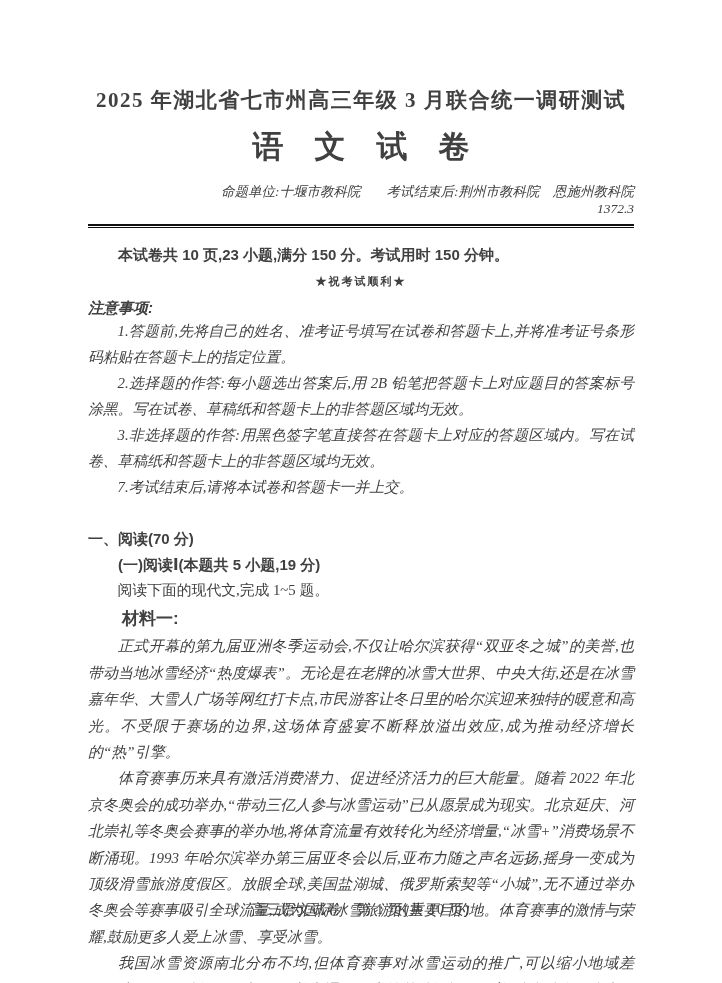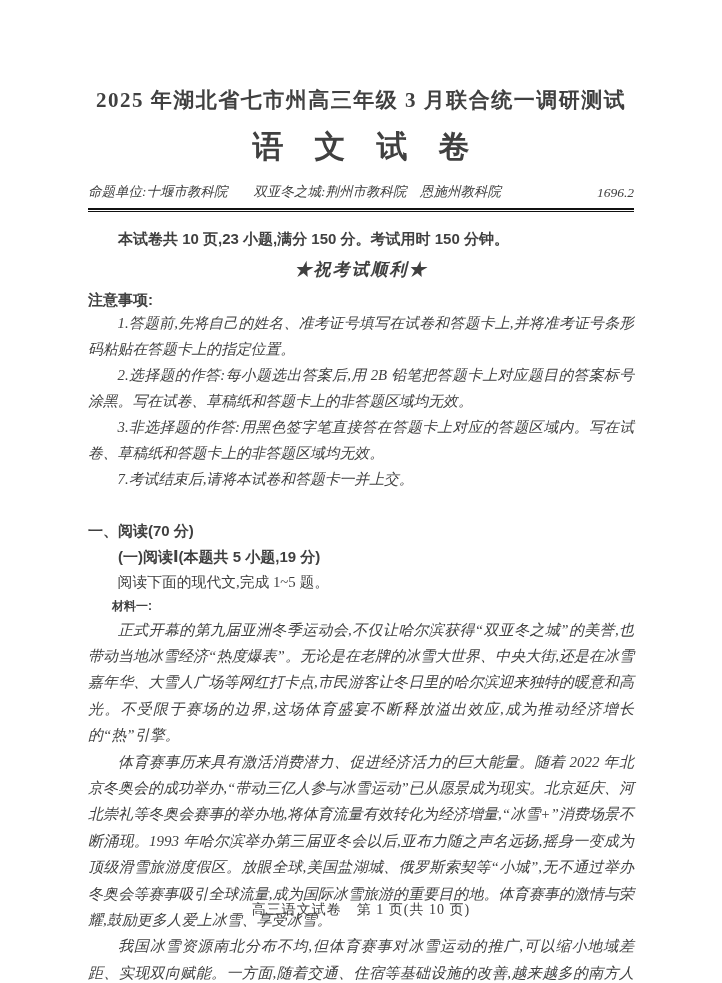--- a/index.html
+++ b/index.html
@@ -14,20 +14,21 @@
     font-family: "Liberation Serif", "DejaVu Serif", serif;
     padding: 84px 88px 16px 88px;
     overflow: hidden;
   }
   .hei {
     font-family: "Liberation Sans", "DejaVu Sans", sans-serif;
     font-weight: bold;
   }
   .kai {
     font-style: italic;
+    flex-direction: column;
   }
   .doc-title {
     text-align: center;
     font-size: 21px;
     font-weight: bold;
     letter-spacing: 1.5px;
     line-height: 1.2;
   }
   .subject-title {
     text-align: center;
@@ -52,28 +53,28 @@
   }
   .exam-info {
     margin-top: 15px;
     font-size: 15px;
     text-indent: 2em;
     line-height: 1.6;
   }
   .wish-line {
     margin-top: 7px;
     text-align: center;
-    font-size: 17px;
+    font-size: 11px;
     font-weight: bold;
-    font-style: italic;
     letter-spacing: 2px;
   }
   .notice-heading {
     margin-top: 10px;
     font-size: 15px;
+    font-style: italic;
   }
   .notice-item {
     font-size: 14.8px;
     line-height: 1.76;
     text-indent: 2em;
     text-align: justify;
   }
   .section-heading {
     margin-top: 26px;
     font-size: 15px;
@@ -83,21 +84,21 @@
     font-size: 15px;
     text-indent: 2em;
     line-height: 1.75;
   }
   .instruction {
     font-size: 14.8px;
     text-indent: 2em;
     line-height: 1.75;
   }
   .material-label {
-    font-size: 12px;
+    font-size: 17px;
     text-indent: 2em;
     line-height: 1.75;
   }
   .body-para {
     font-size: 15px;
     line-height: 1.76;
     text-indent: 2em;
     text-align: justify;
   }
   .page-footer {
@@ -115,23 +116,23 @@
 
 <div class="page">
 
   <div class="doc-title">2025 年湖北省七市州高三年级 3 月联合统一调研测试</div>
 
   <div class="subject-title">语　文　试　卷</div>
 
   <div class="meta-line kai">
     <span class="meta-left">
       <span>命题单位:十堰市教科院</span>
-      <span>双亚冬之城:荆州市教科院　恩施州教科院</span>
+      <span>考试结束后:荆州市教科院　恩施州教科院</span>
     </span>
-    <span>1696.2</span>
+    <span>1372.3</span>
   </div>
 
   <div class="double-rule"></div>
 
   <div class="exam-info hei">本试卷共 10 页,23 小题,满分 150 分。考试用时 150 分钟。</div>
 
   <div class="wish-line">★祝考试顺利★</div>
 
   <div class="notice-heading hei">注意事项:</div>
 

